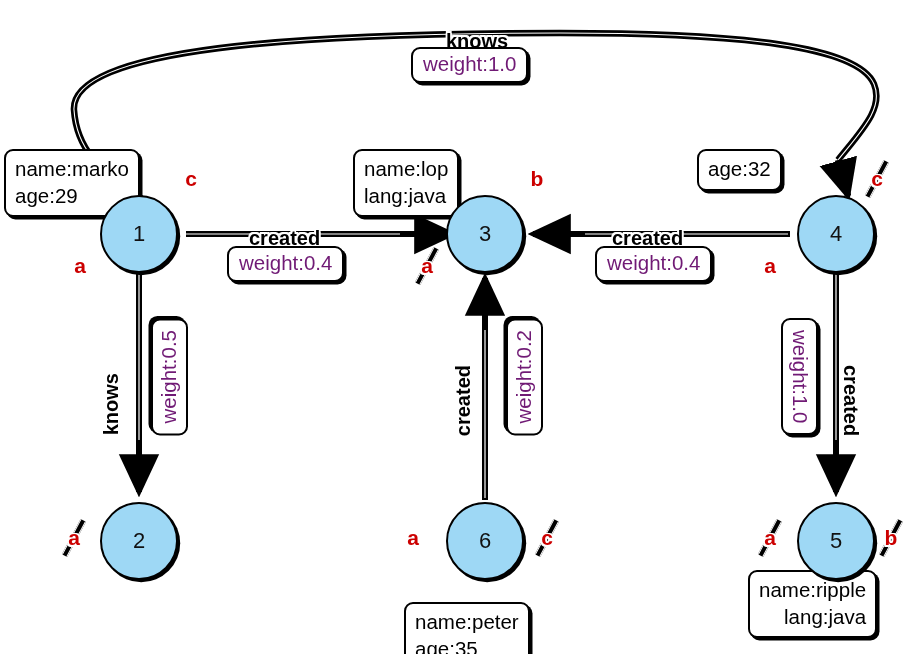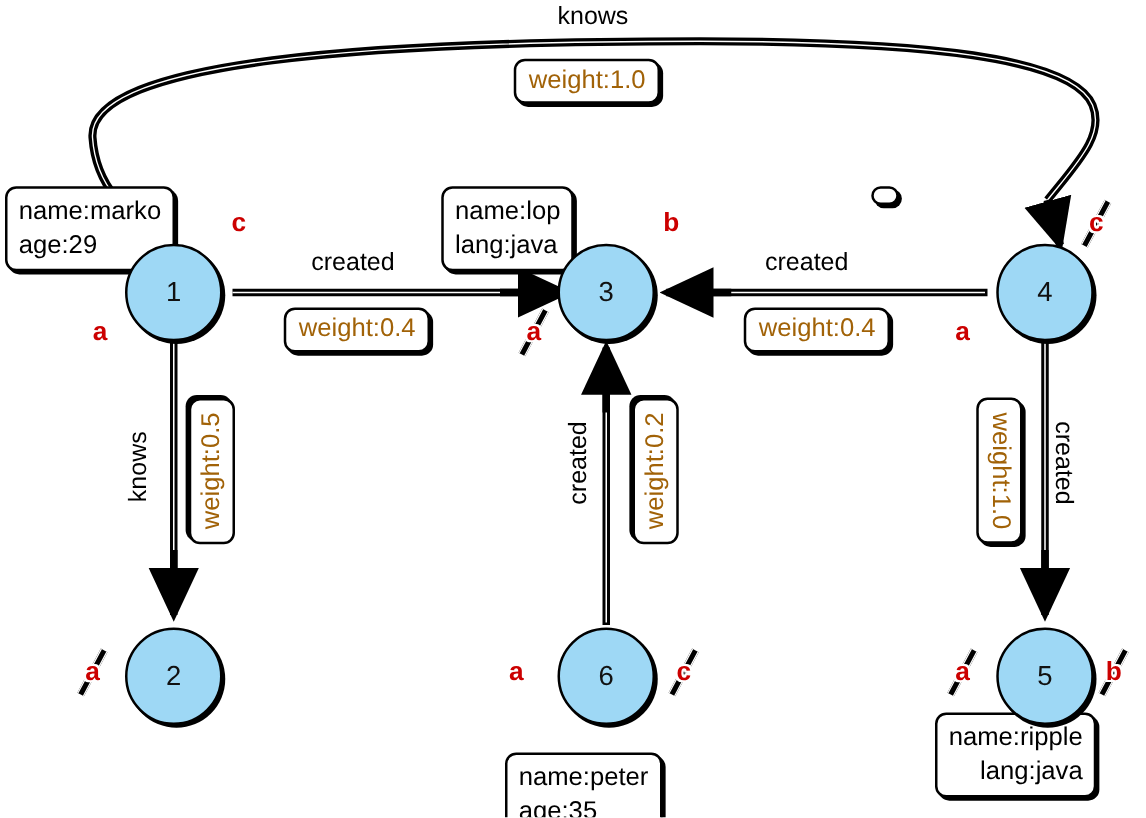--- a/index.html
+++ b/index.html
@@ -43,21 +43,21 @@
   .prop-box .prop-line { display: block; }
 
   
   .weight-chip {
     position: absolute;
     box-sizing: border-box;
     background: #ffffff;
     border: 2.2px solid #000000;
     border-radius: 9px;
     font-size: 20.5px;
-    color: #a16207;
+    color: #701a75;
     white-space: nowrap;
     box-shadow: 2.5px 2.5px 0 0 #000000;
     z-index: 28;
     display: flex;
     align-items: center;
     justify-content: center;
   }
   .weight-chip.horiz { padding: 3px 10px 5px 10px; }
   .weight-chip.vert-ccw {
     writing-mode: vertical-rl;
@@ -84,29 +84,30 @@
     align-items: center;
     justify-content: center;
     z-index: 40;
     box-shadow: 2.2px 2.2px 0 0 #000000;
   }
 
   
   .edge-label {
     position: absolute;
     font-size: 20px;
-    font-weight: normal;
+    font-weight: bold;
     color: #000000;
     white-space: nowrap;
     z-index: 26;
     text-shadow:
       -1.6px -1.6px 0 #fff,  1.6px -1.6px 0 #fff,
       -1.6px  1.6px 0 #fff,  1.6px  1.6px 0 #fff,
       -1.6px 0 0 #fff, 1.6px 0 0 #fff,
       0 -1.6px 0 #fff, 0 1.6px 0 #fff;
+    margin-top: 28px;
   }
   .edge-label.vert-ccw {
     writing-mode: vertical-rl;
     transform: rotate(180deg);
   }
   .edge-label.vert-cw {
     writing-mode: vertical-rl;
   }
 
   
@@ -219,20 +220,21 @@
     <span class="prop-line">age:29</span>
   </div>
 
 
   <div class="prop-box" style="left:353px; top:125px;">
     <span class="prop-line">name:lop</span>
     <span class="prop-line">lang:java</span>
   </div>
 
   <div class="prop-box" style="left:697px; top:125px;">
+    <span class="prop-line">age:32</span>
   </div>
 
   <div class="prop-box" style="left:748px; top:546px;text-align:right;">
     <span class="prop-line">name:ripple</span>
     <span class="prop-line">lang:java</span>
   </div>
 
   <div class="prop-box" style="left:404px; top:578px;">
     <span class="prop-line">name:peter</span>
     <span class="prop-line">age:35</span>

